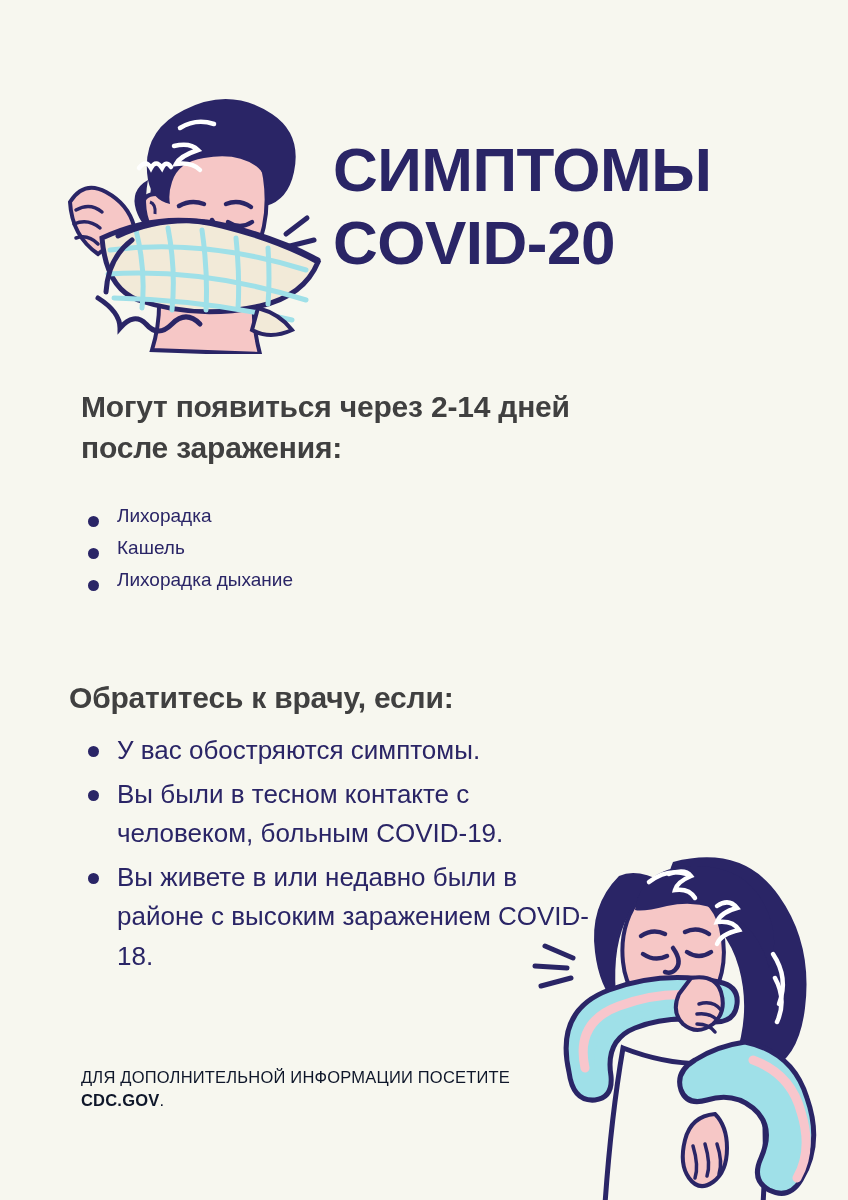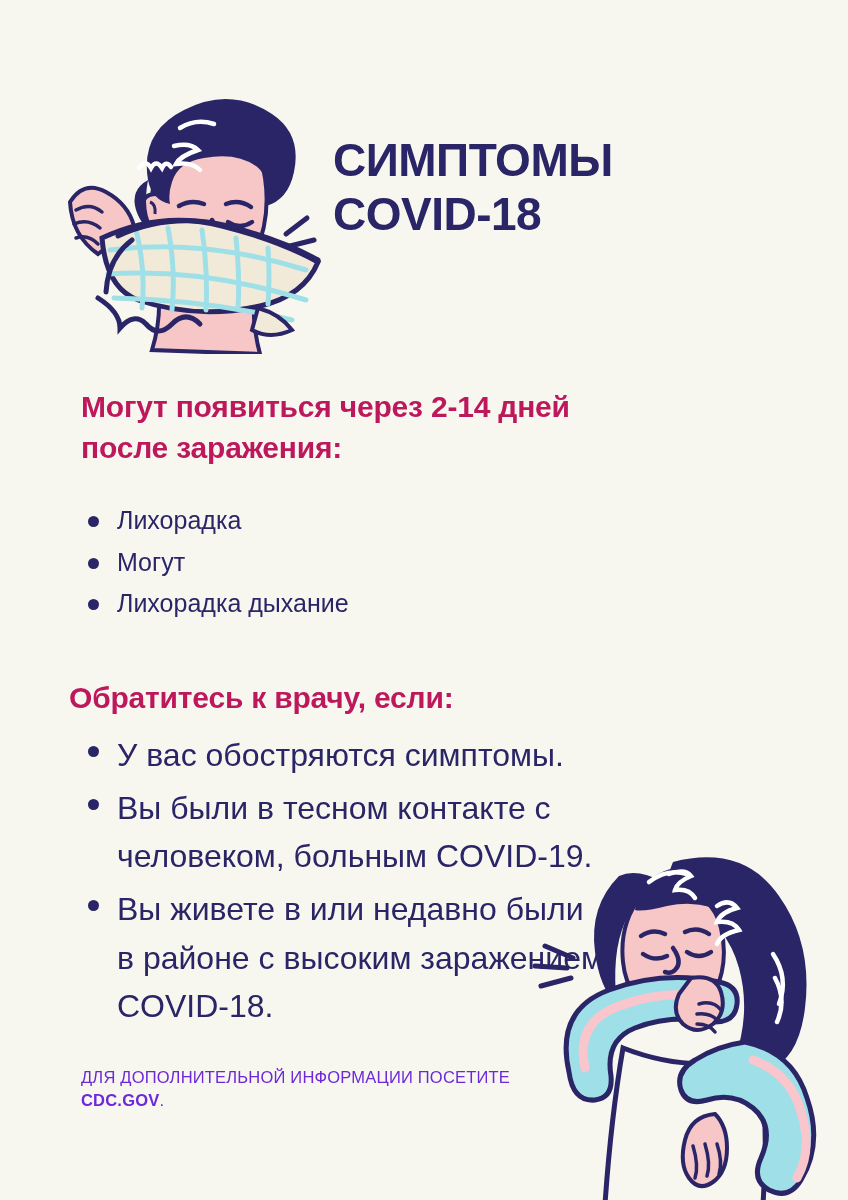--- a/index.html
+++ b/index.html
@@ -31,31 +31,31 @@
   
   .title-block {
     position: absolute;
     left: 333px;
     top: 133px;
     width: 490px;
   }
   .title-line {
     color: #2a2566;
     font-weight: bold;
-    font-size: 46px;
+    font-size: 62px;
     line-height: 1.18;
     letter-spacing: -0.5px;
     margin: 0;
     white-space: nowrap;
   }
 
   
   .section-heading {
     position: absolute;
-    color: #be185d;
+    color: #404040;
     font-weight: bold;
     font-size: 30px;
     line-height: 1.36;
     margin: 0;
     letter-spacing: -0.2px;
   }
   #heading-onset { left: 81px; top: 387px; width: 560px; }
   #heading-doctor { left: 69px; top: 678px; width: 560px; }
 
   
@@ -65,44 +65,44 @@
     margin: 0;
     padding: 0;
     color: #2a2566;
   }
   #list-symptoms { left: 86px; top: 501px; width: 470px; }
   #list-doctor   { left: 86px; top: 731px; width: 520px; }
 
   .bullet-item {
     position: relative;
     padding-left: 31px;
-    font-size: 25px;
+    font-size: 19px;
     line-height: 1.58;
     margin-bottom: 2px;
   }
-  #list-doctor .bullet-item { font-size: 32px; line-height: 1.52; margin-bottom: 4px; }
+  #list-doctor .bullet-item { font-size: 26px; line-height: 1.52; margin-bottom: 4px; }
 
   .bullet-item::before {
     content: "";
     position: absolute;
     left: 2px;
     top: 15px;
     width: 11px;
     height: 11px;
     border-radius: 50%;
     background: #2a2566;
   }
 
   
   .footer-note {
     position: absolute;
     left: 81px;
     top: 1066px;
     width: 470px;
-    color: #6d28d9;
+    color: #0f172a;
     font-size: 16.5px;
     line-height: 1.42;
     letter-spacing: 0.2px;
     text-transform: uppercase;
     margin: 0;
   }
   .footer-note .cdc { font-weight: bold; }
 
   
   .illo-woman {
@@ -178,28 +178,28 @@
         <path d="M36 210 q22 14 22 30 q14 -16 26 -4 q12 14 26 0 q14 -14 28 0"></path>
         <path d="M70 152 q-24 18 -26 52"></path>
       </g>
 
       <path d="M196 220 q22 6 34 22 q-22 10 -40 0 z" fill="#f2ead8" stroke="#2a2566" stroke-width="4"></path>
     </svg>
   </div>
 
   <div class="title-block">
     <h1 class="title-line">СИМПТОМЫ</h1>
-    <h1 class="title-line">COVID-18</h1>
+    <h1 class="title-line">COVID-20</h1>
   </div>
 
   <h2 id="heading-onset" class="section-heading">Могут появиться через 2-14 дней после заражения:</h2>
 
   <ul id="list-symptoms" class="bullet-list">
     <li class="bullet-item">Лихорадка</li>
-    <li class="bullet-item">Могут</li>
+    <li class="bullet-item">Кашель</li>
     <li class="bullet-item">Лихорадка дыхание</li>
   </ul>
 
   <h2 id="heading-doctor" class="section-heading">Обратитесь к врачу, если:</h2>
 
   <ul id="list-doctor" class="bullet-list">
     <li class="bullet-item">У вас обостряются симптомы.</li>
     <li class="bullet-item">Вы были в тесном контакте с человеком, больным COVID-19.</li>
     <li class="bullet-item">Вы живете в или недавно были в районе с высоким заражением COVID-18.</li>
   </ul>

